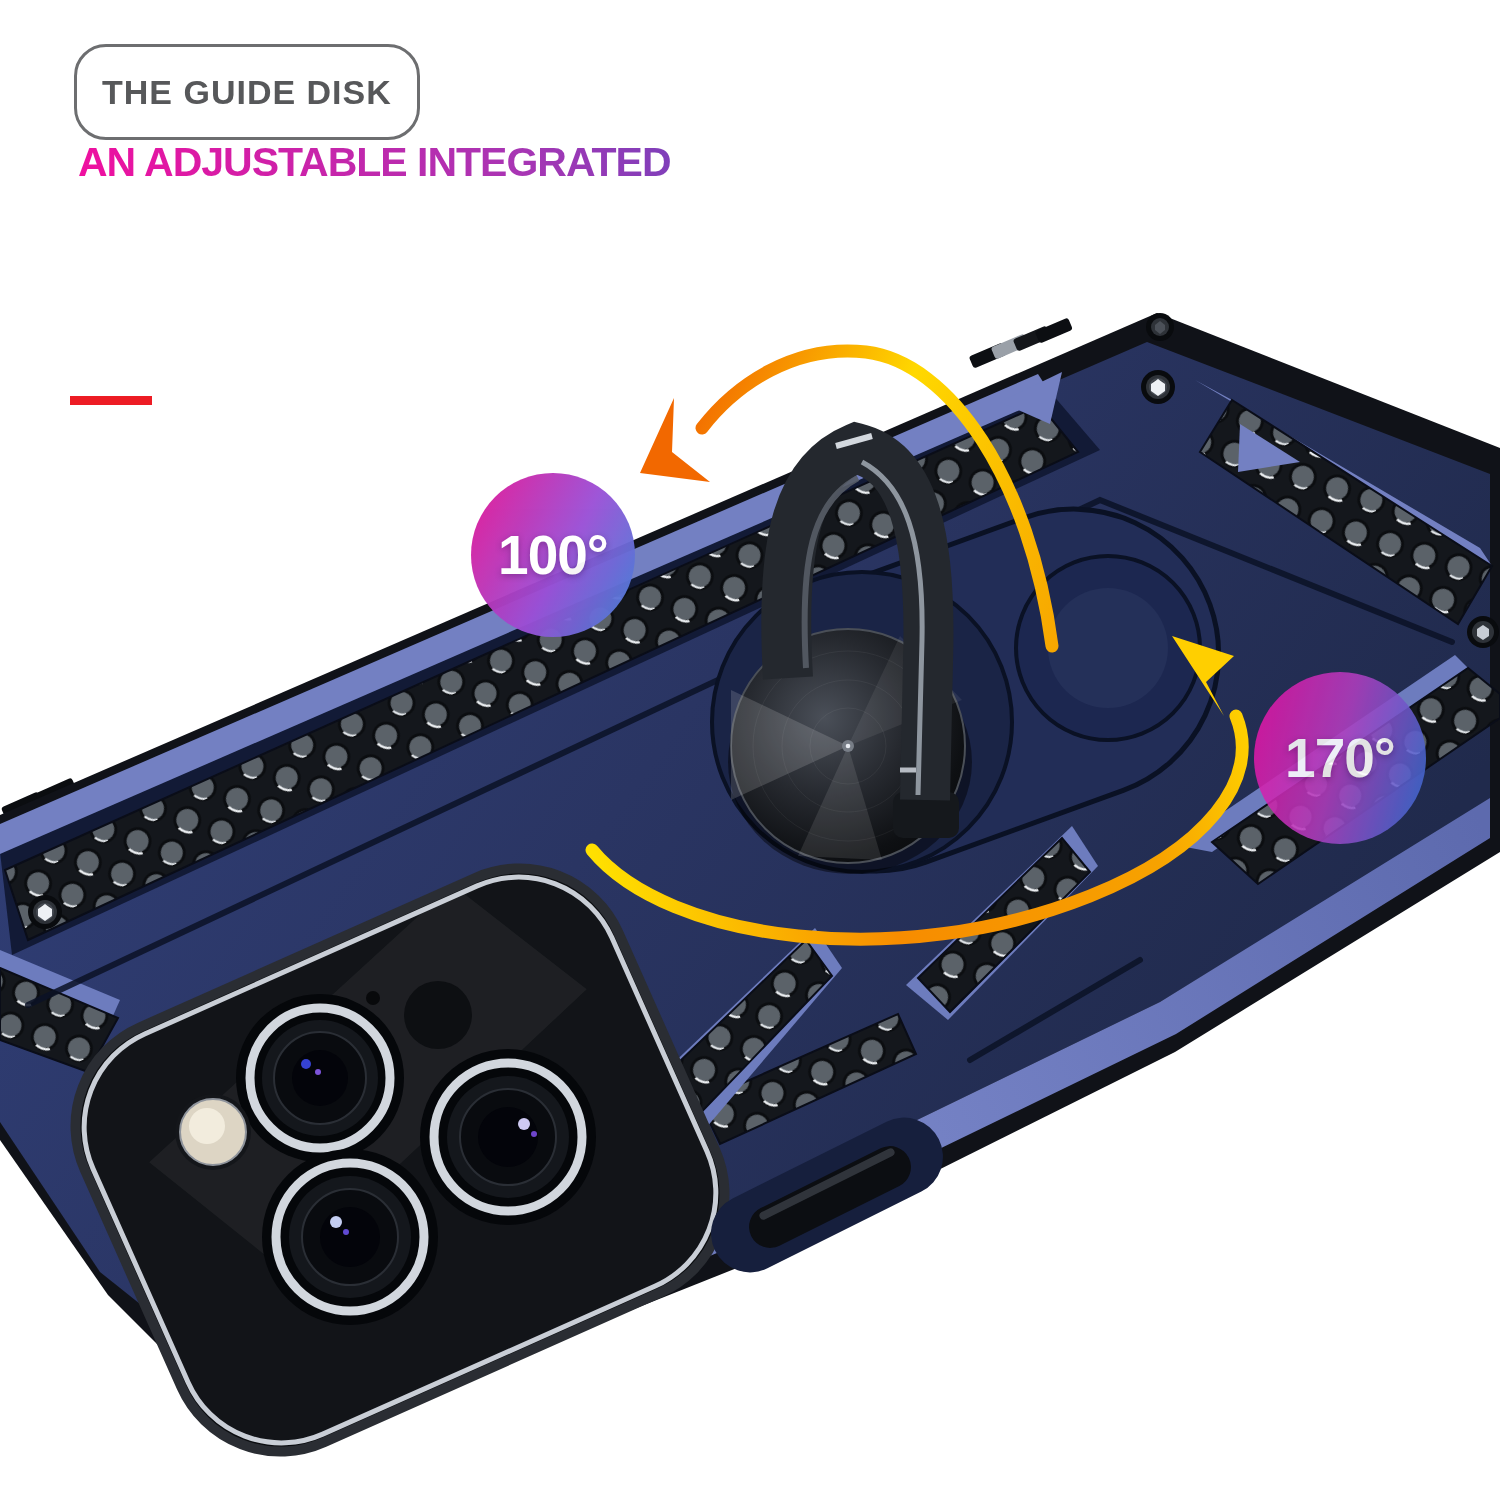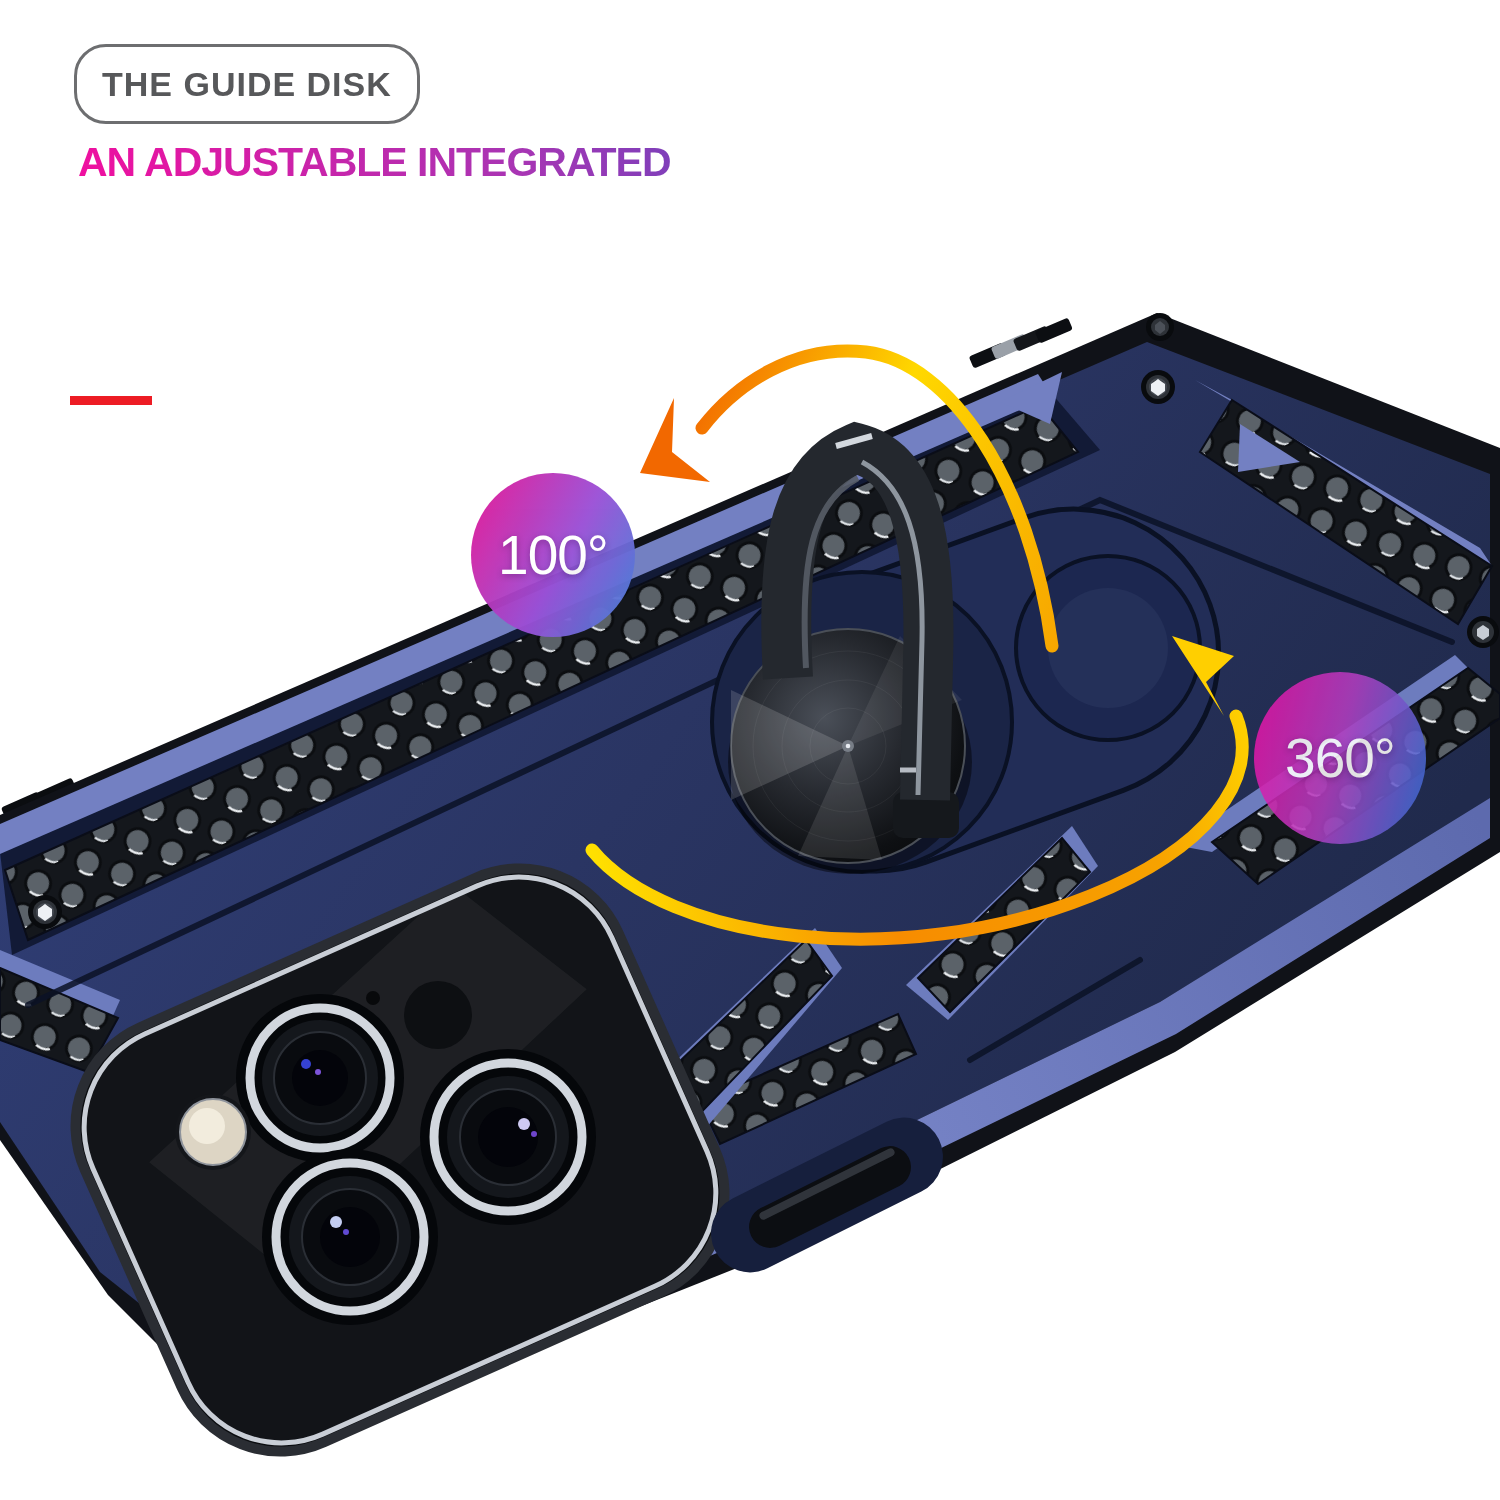--- a/index.html
+++ b/index.html
@@ -3,38 +3,38 @@
 <meta charset="utf-8">
 <style>
   html,body{margin:0;padding:0;background:#fff;}
   .stage{
     position:relative;width:1500px;height:1500px;background:#ffffff;overflow:hidden;
     font-family:"Liberation Sans",sans-serif;
   }
   .case-svg{position:absolute;left:0;top:0;}
   .guide-pill{
     position:absolute;left:74px;top:44px;height:58px;line-height:58px;
-    padding:8px 25px;border:3px solid #6d6e70;border-radius:32px;
+    padding:16px 25px;border:3px solid #6d6e70;border-radius:32px;
     font-size:34px;font-weight:bold;color:#57585a;letter-spacing:1px;
     background:#fff;white-space:nowrap;
   }
   .headline{
     position:absolute;left:78px;top:124px;width:940px;
     font-size:41px;font-weight:bold;line-height:77px;letter-spacing:-1px;
     background:linear-gradient(72deg,#f10f9f 0%,#a636b4 48%,#1e55c8 100%);
     -webkit-background-clip:text;background-clip:text;
     -webkit-text-fill-color:transparent;color:#a636b4;
     white-space:nowrap;
   }
   .red-dash{
     position:absolute;left:70px;top:396px;width:82px;height:9px;background:#ed1c24;
   }
   .callout{
     position:absolute;border-radius:50%;display:flex;align-items:center;justify-content:center;
-    color:#ffffff;font-weight:normal;font-size:55px;letter-spacing:-1px;
+    color:#ffffff;font-weight:bold;font-size:55px;letter-spacing:-1px;
     text-shadow:0 2px 6px rgba(40,0,60,.35);
   }
   .callout-100{
     left:471px;top:473px;width:164px;height:164px;opacity:.96;
     background:linear-gradient(118deg,#e61493 0%,#9a4fd6 55%,#3f86d8 100%);
   }
   .callout-360{
     left:1254px;top:672px;width:172px;height:172px;opacity:.88;
     background:linear-gradient(105deg,#e80fa2 0%,#b13ec0 48%,#2f6fd2 100%);
   }
@@ -267,16 +267,16 @@
   <div class="headline">
     <div>AN ADJUSTABLE INTEGRATED</div>
   </div>
 
   <div class="red-dash"></div>
 
   <div class="callout callout-100">
     <span>100°</span>
   </div>
   <div class="callout callout-360">
-    <span>360°</span>
+    <span>170°</span>
   </div>
 
 </div>
 
 </body></html>

